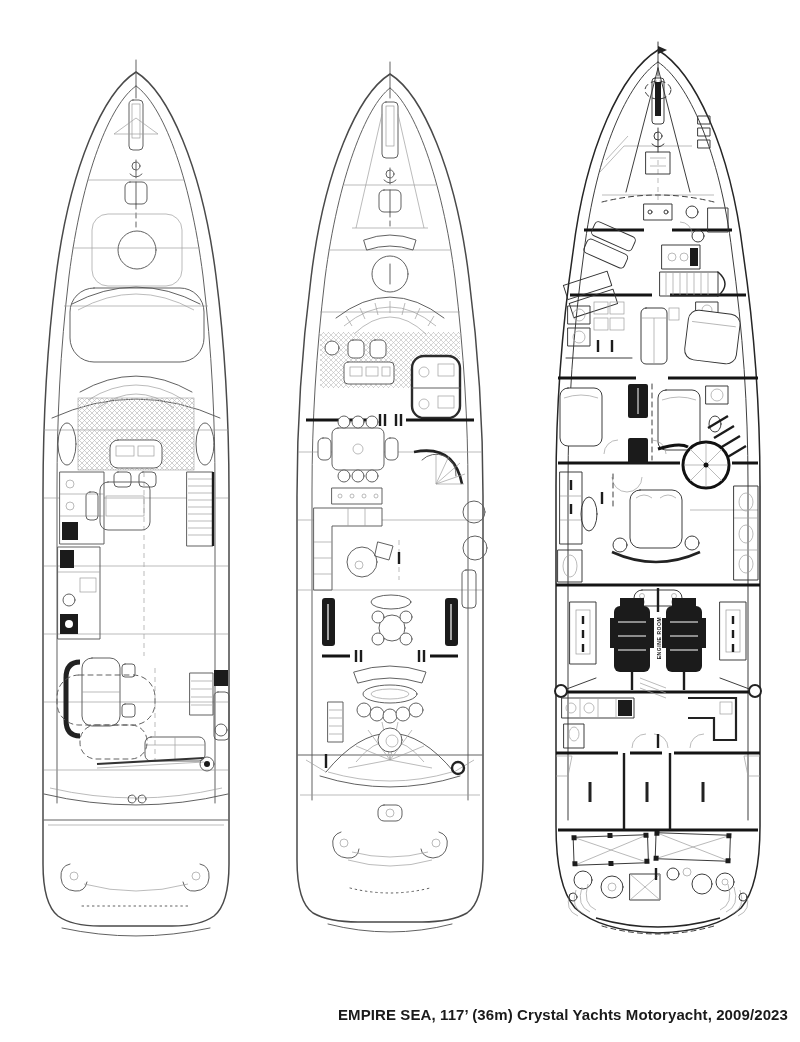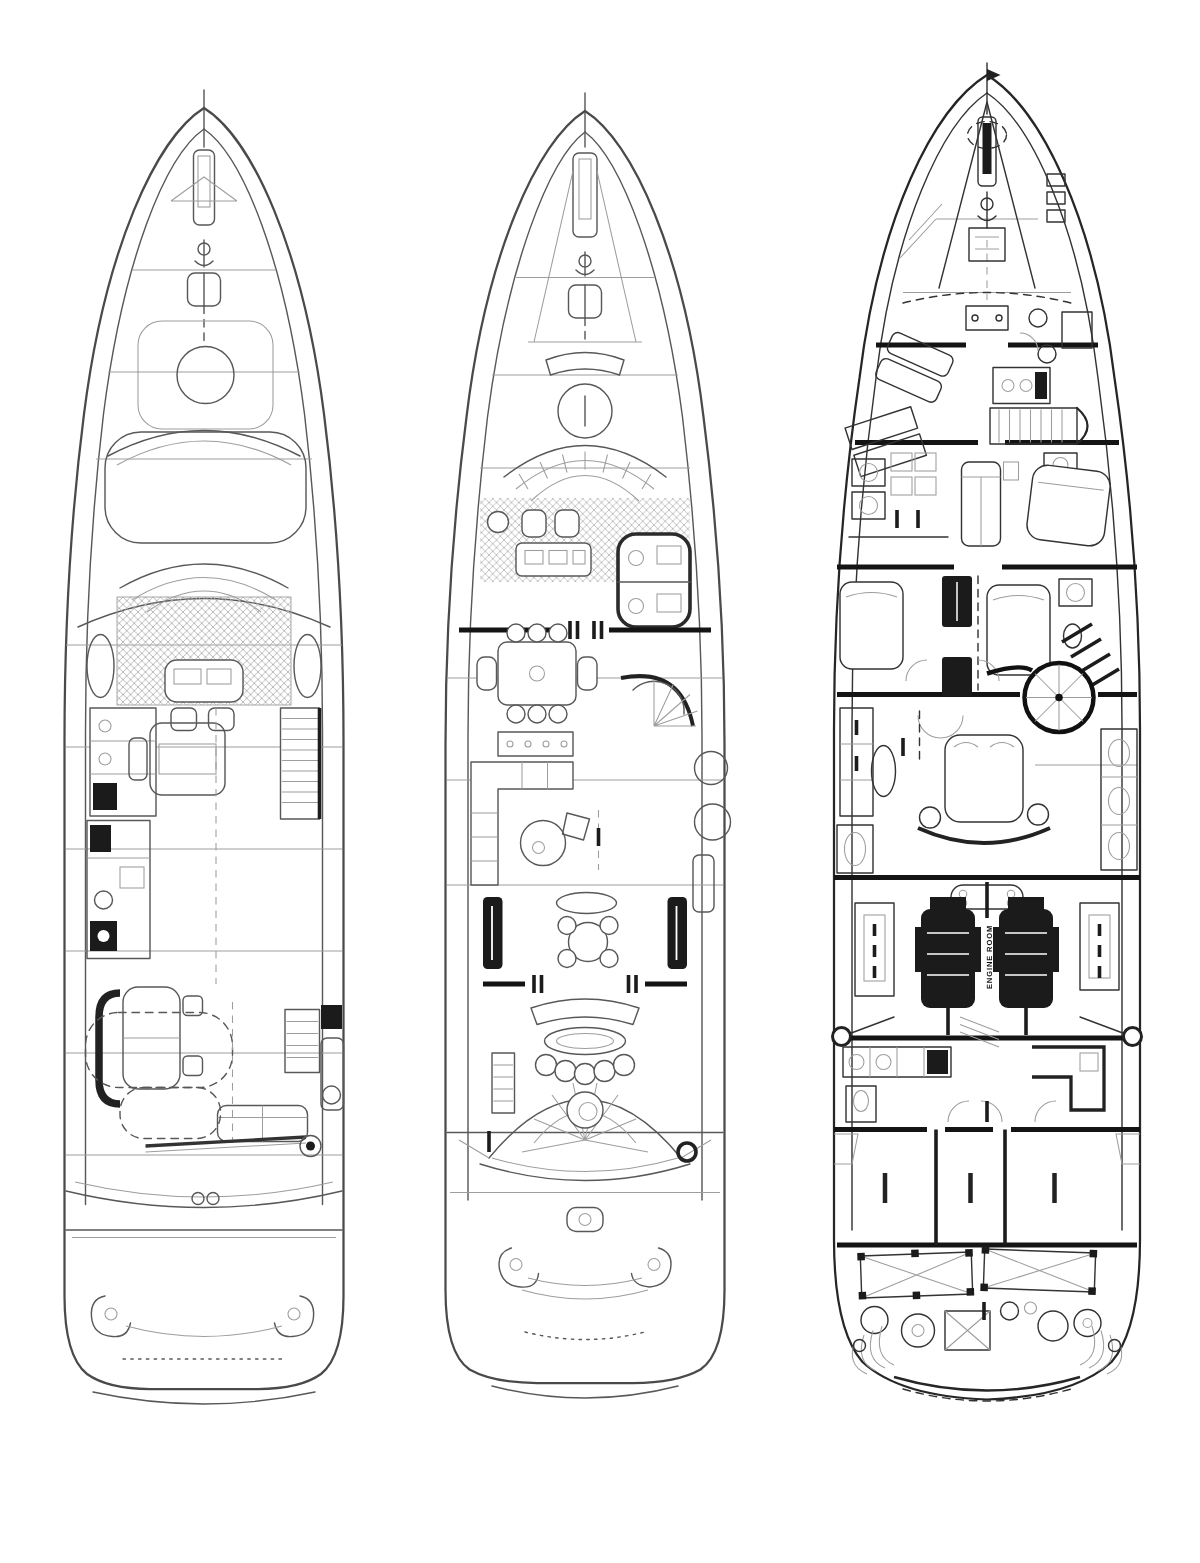--- a/index.html
+++ b/index.html
@@ -543,14 +543,15 @@
   <g>
     <path class="s3" d="M30,854 Q24,870 38,876 M36,850 Q30,868 44,874 M42,847 Q36,866 50,872 M48,844 Q42,864 56,870"></path>
     <circle class="k2" cx="33" cy="857" r="4"></circle>
     <path class="s3" d="M206,854 Q212,870 198,876 M200,850 Q206,868 192,874 M194,847 Q200,866 186,872 M188,844 Q194,864 180,870"></path>
     <circle class="k2" cx="203" cy="857" r="4"></circle>
     <path d="M56,878 Q118,896 180,878" stroke="#262626" stroke-width="1.6" fill="none"></path>
     <path class="k2 dsh" d="M62,886 Q118,902 174,886"></path>
   </g>
 </svg>
 
+<div class="caption">EMPIRE SEA, 117’ (36m) Crystal Yachts Motoryacht, 2009/2023</div>
 
 </div>
 
 </body></html>

